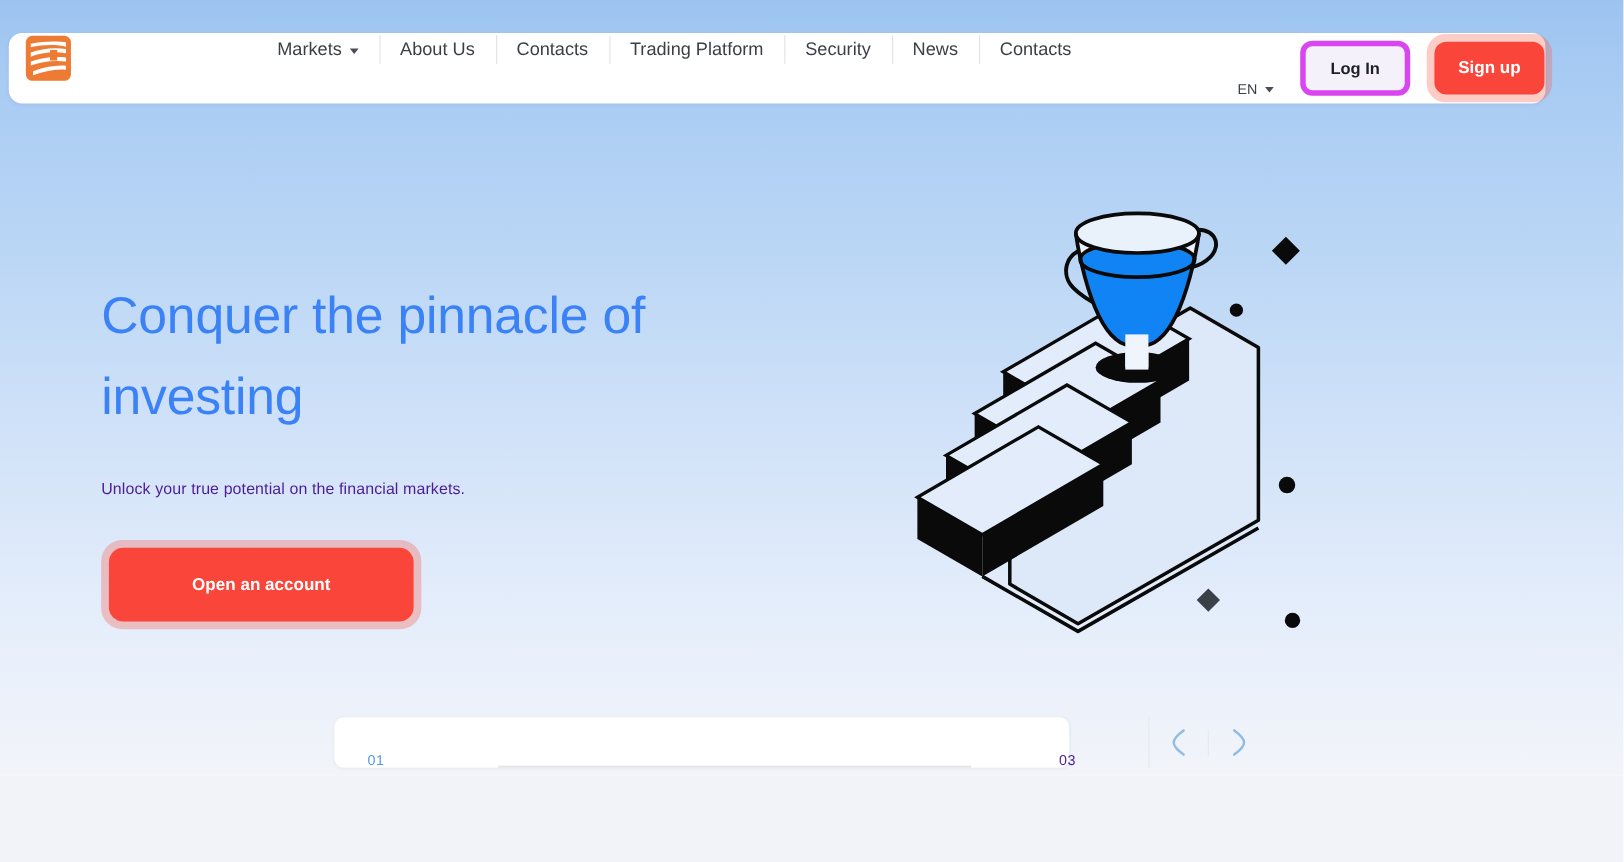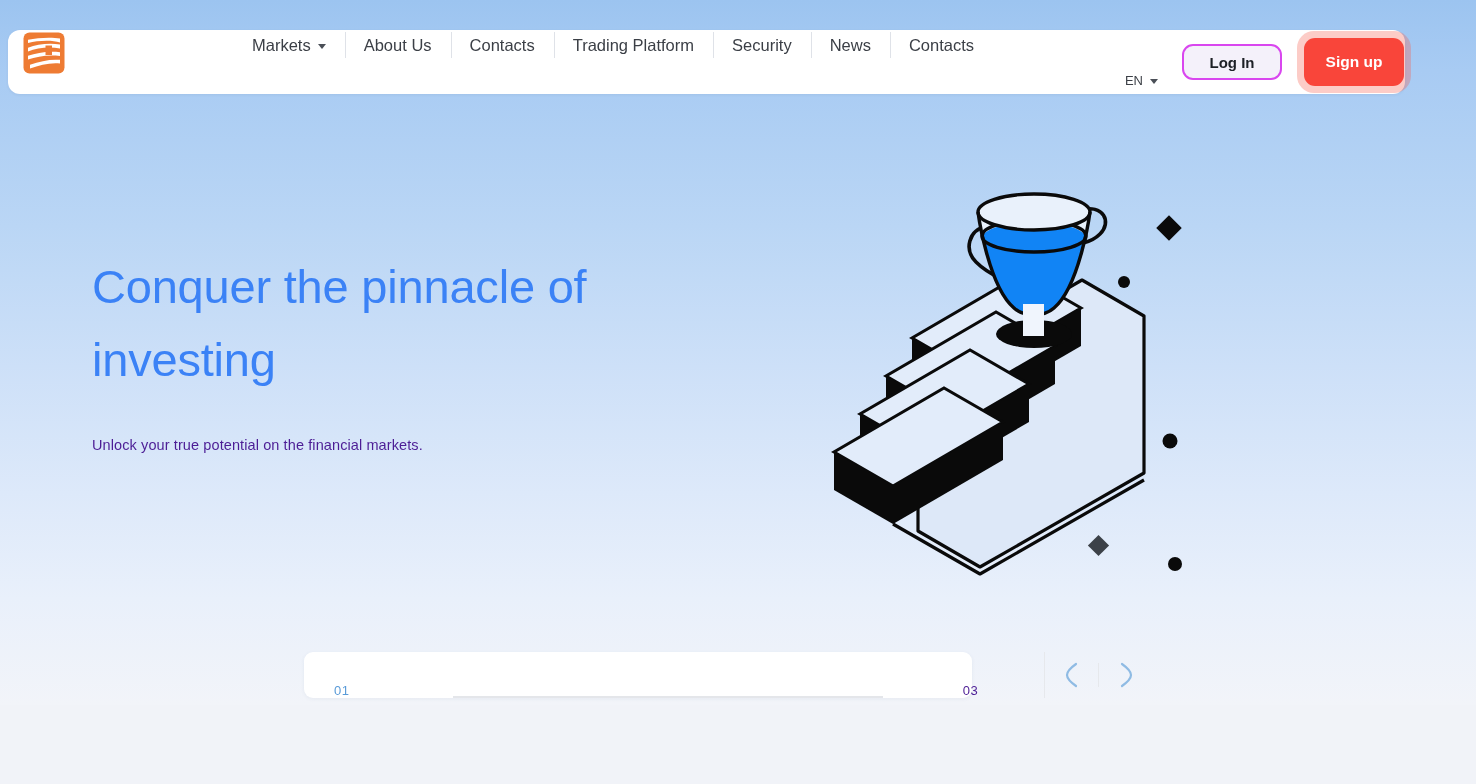--- a/index.html
+++ b/index.html
@@ -83,24 +83,24 @@
     height:64px;
   }
   .lang {
     display:flex; align-items:center; gap:7px;
     font-size:13px; color:#3b3f46;
     cursor:pointer;
     margin-right:24px;
     margin-top:36px;
   }
   .btn-login {
-    width:100px; height:36px;
+    width:100px; height:50px;
     border-radius:11px;
     background:#f4f1fa;
-    border:2px solid #d946ef;
+    border:5px solid #d946ef;
     color:#1d2026;
     font-size:15px; font-weight:bold;
     display:flex; align-items:center; justify-content:center;
     cursor:pointer;
   }
   .btn-signup-wrap {
     margin-left:15px;
     margin-right:-6px;
     padding:7px;
     border-radius:17px;
@@ -247,20 +247,23 @@
       <div class="btn-signup-wrap">
         <div class="btn-signup">Sign up</div>
       </div>
     </div>
   </div>
 
   <div class="hero-copy">
     <div class="hero-title">Conquer the pinnacle of
 investing</div>
     <div class="hero-sub">Unlock your true potential on the financial markets.</div>
+    <div class="cta-glow">
+      <div class="cta-btn">Open an account</div>
+    </div>
   </div>
 
   <div class="illus">
     <svg viewBox="0 0 410 420">
 
       <path d="M106 345 L168 381 L332 287 L332 130 L270 94 L106 189 Z" fill="#DDE8F8" stroke="#0A0A0A" stroke-width="3.2" stroke-linejoin="round"></path>
 
       <path d="M100 152 L159 186 L269 122 L210 88 Z" fill="#E2ECFA" stroke="#0A0A0A" stroke-width="3"></path>
       <path d="M100 152 L159 186 L159 224 L100 190 Z" fill="#0A0A0A"></path>
       <path d="M159 186 L269 122 L269 160 L159 224 Z" fill="#0A0A0A"></path>

